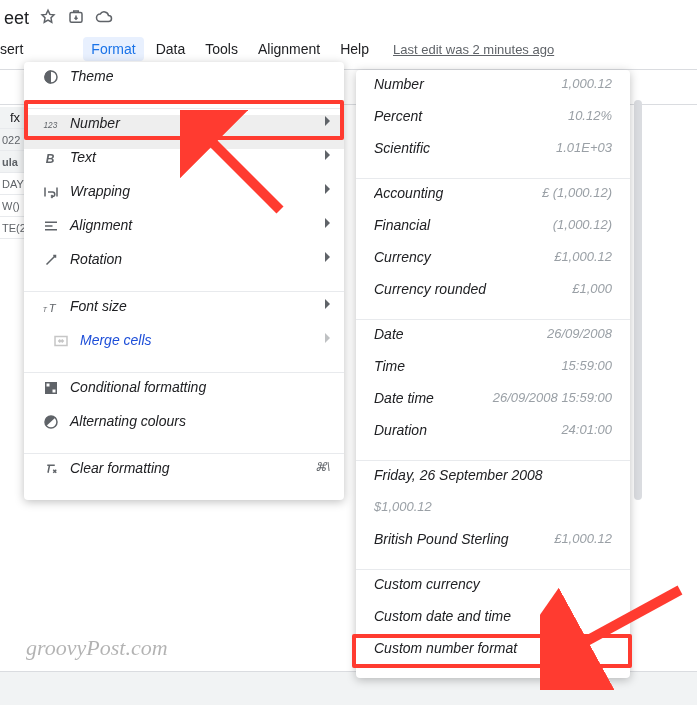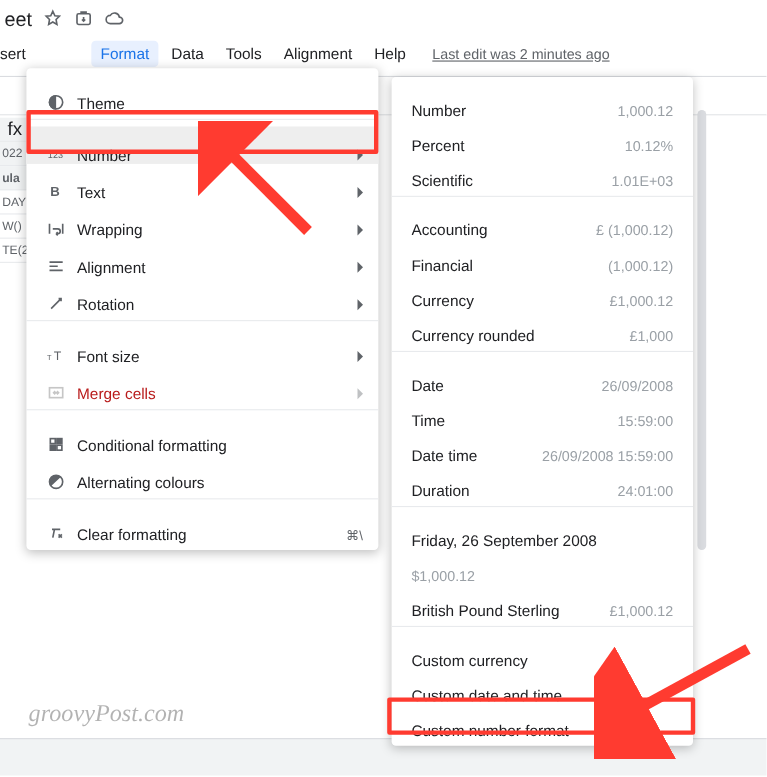--- a/index.html
+++ b/index.html
@@ -50,21 +50,21 @@
   .colA {
     position: absolute;
     left: 0; top: 2px;
     width: 30px;
     font-size: 11px;
     color: #5f6368;
     line-height: 22px;
   }
   .colA div { height: 22px; padding-left: 2px; overflow: hidden; white-space: nowrap; border-bottom: 1px solid #e8eaed; }
   .colA .hdr { background:#f1f3f4;}
-  .format-head { display:flex; align-items:center; justify-content:space-between; padding: 0 10px 0 4px; font-size:17px; color:#202124; height:22px; background:#f1f3f4;}
+  .format-head { display:flex; align-items:center; justify-content:space-between; padding: 0 10px 0 4px; font-size:13px; color:#202124; height:22px; background:#f1f3f4;}
   .watermark {
     position: absolute;
     left: 26px; bottom: 50px;
     color: rgba(0,0,0,0.30);
     font-family: Georgia, 'Times New Roman', serif;
     font-style: italic;
     font-size: 22px;
     pointer-events: none;
   }
   .tabstrip {
@@ -85,27 +85,28 @@
     font-size: 14px;
     color: #202124;
   }
   .menu.format {
     left: 24px; top: 62px;
     width: 320px;
     z-index: 20;
   }
   .menu .row {
     display: flex;
-    align-items: flex-end;
+    align-items: flex-start;
     height: 34px;
     padding: 0 14px 0 14px;
     cursor: pointer;
     position: relative;
-  }
-  .menu .row.disabled { color: #b91c1c; cursor: default; }
+    font-style: italic;
+  }
+  .menu .row.disabled { color: #1d4ed8; cursor: default; margin-left: 10px; }
   .menu .row.hover { background: #eeeeee; }
   .menu .ico { width: 26px; display: inline-flex; justify-content: center; color:#5f6368;}
   .menu .ico svg { width:18px; height:18px; }
   .menu .lbl { flex: 1; padding-left: 6px; }
   .menu .sub { color: #5f6368; font-size: 12px; }
   .menu .arrow { margin-left: auto; color: #5f6368; font-size: 12px; }
   .menu .arrow.caret::after { content:''; display:inline-block; border-left:5px solid #5f6368; border-top:5px solid transparent; border-bottom:5px solid transparent; }
   .menu hr { border: none; border-top: 1px solid #e8eaed; margin: 6px 0; }
 
   .menu.number {

